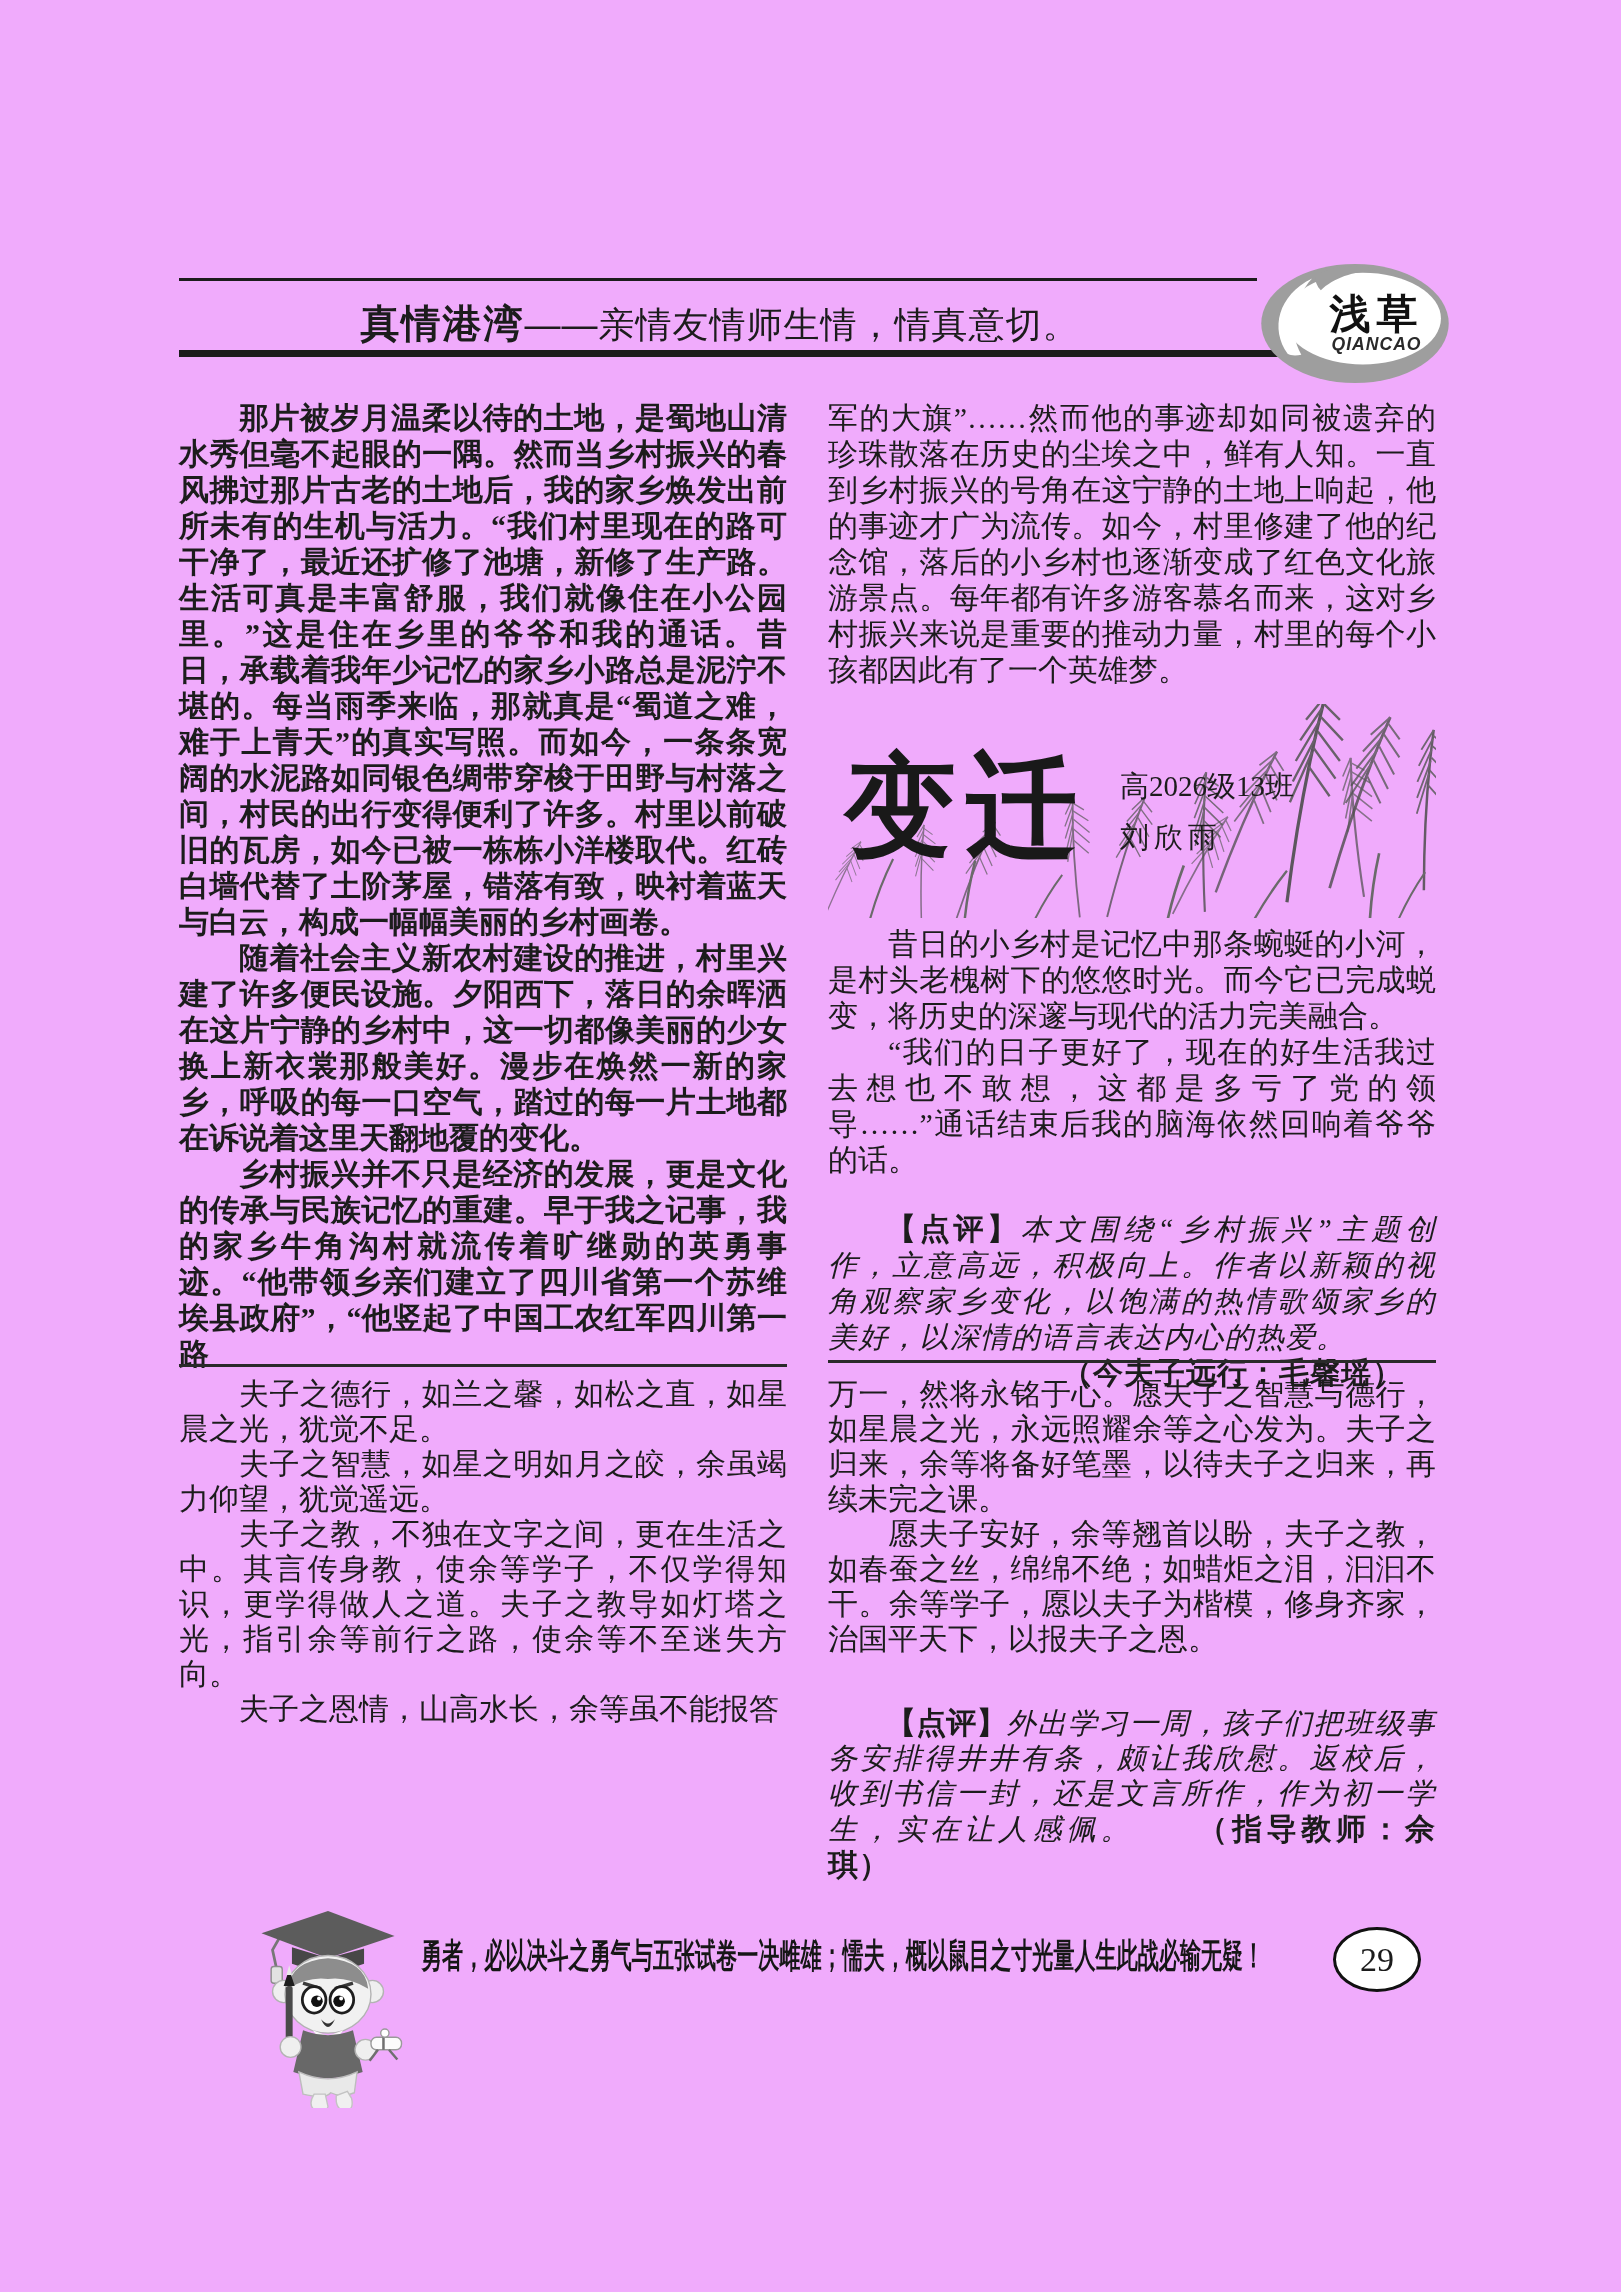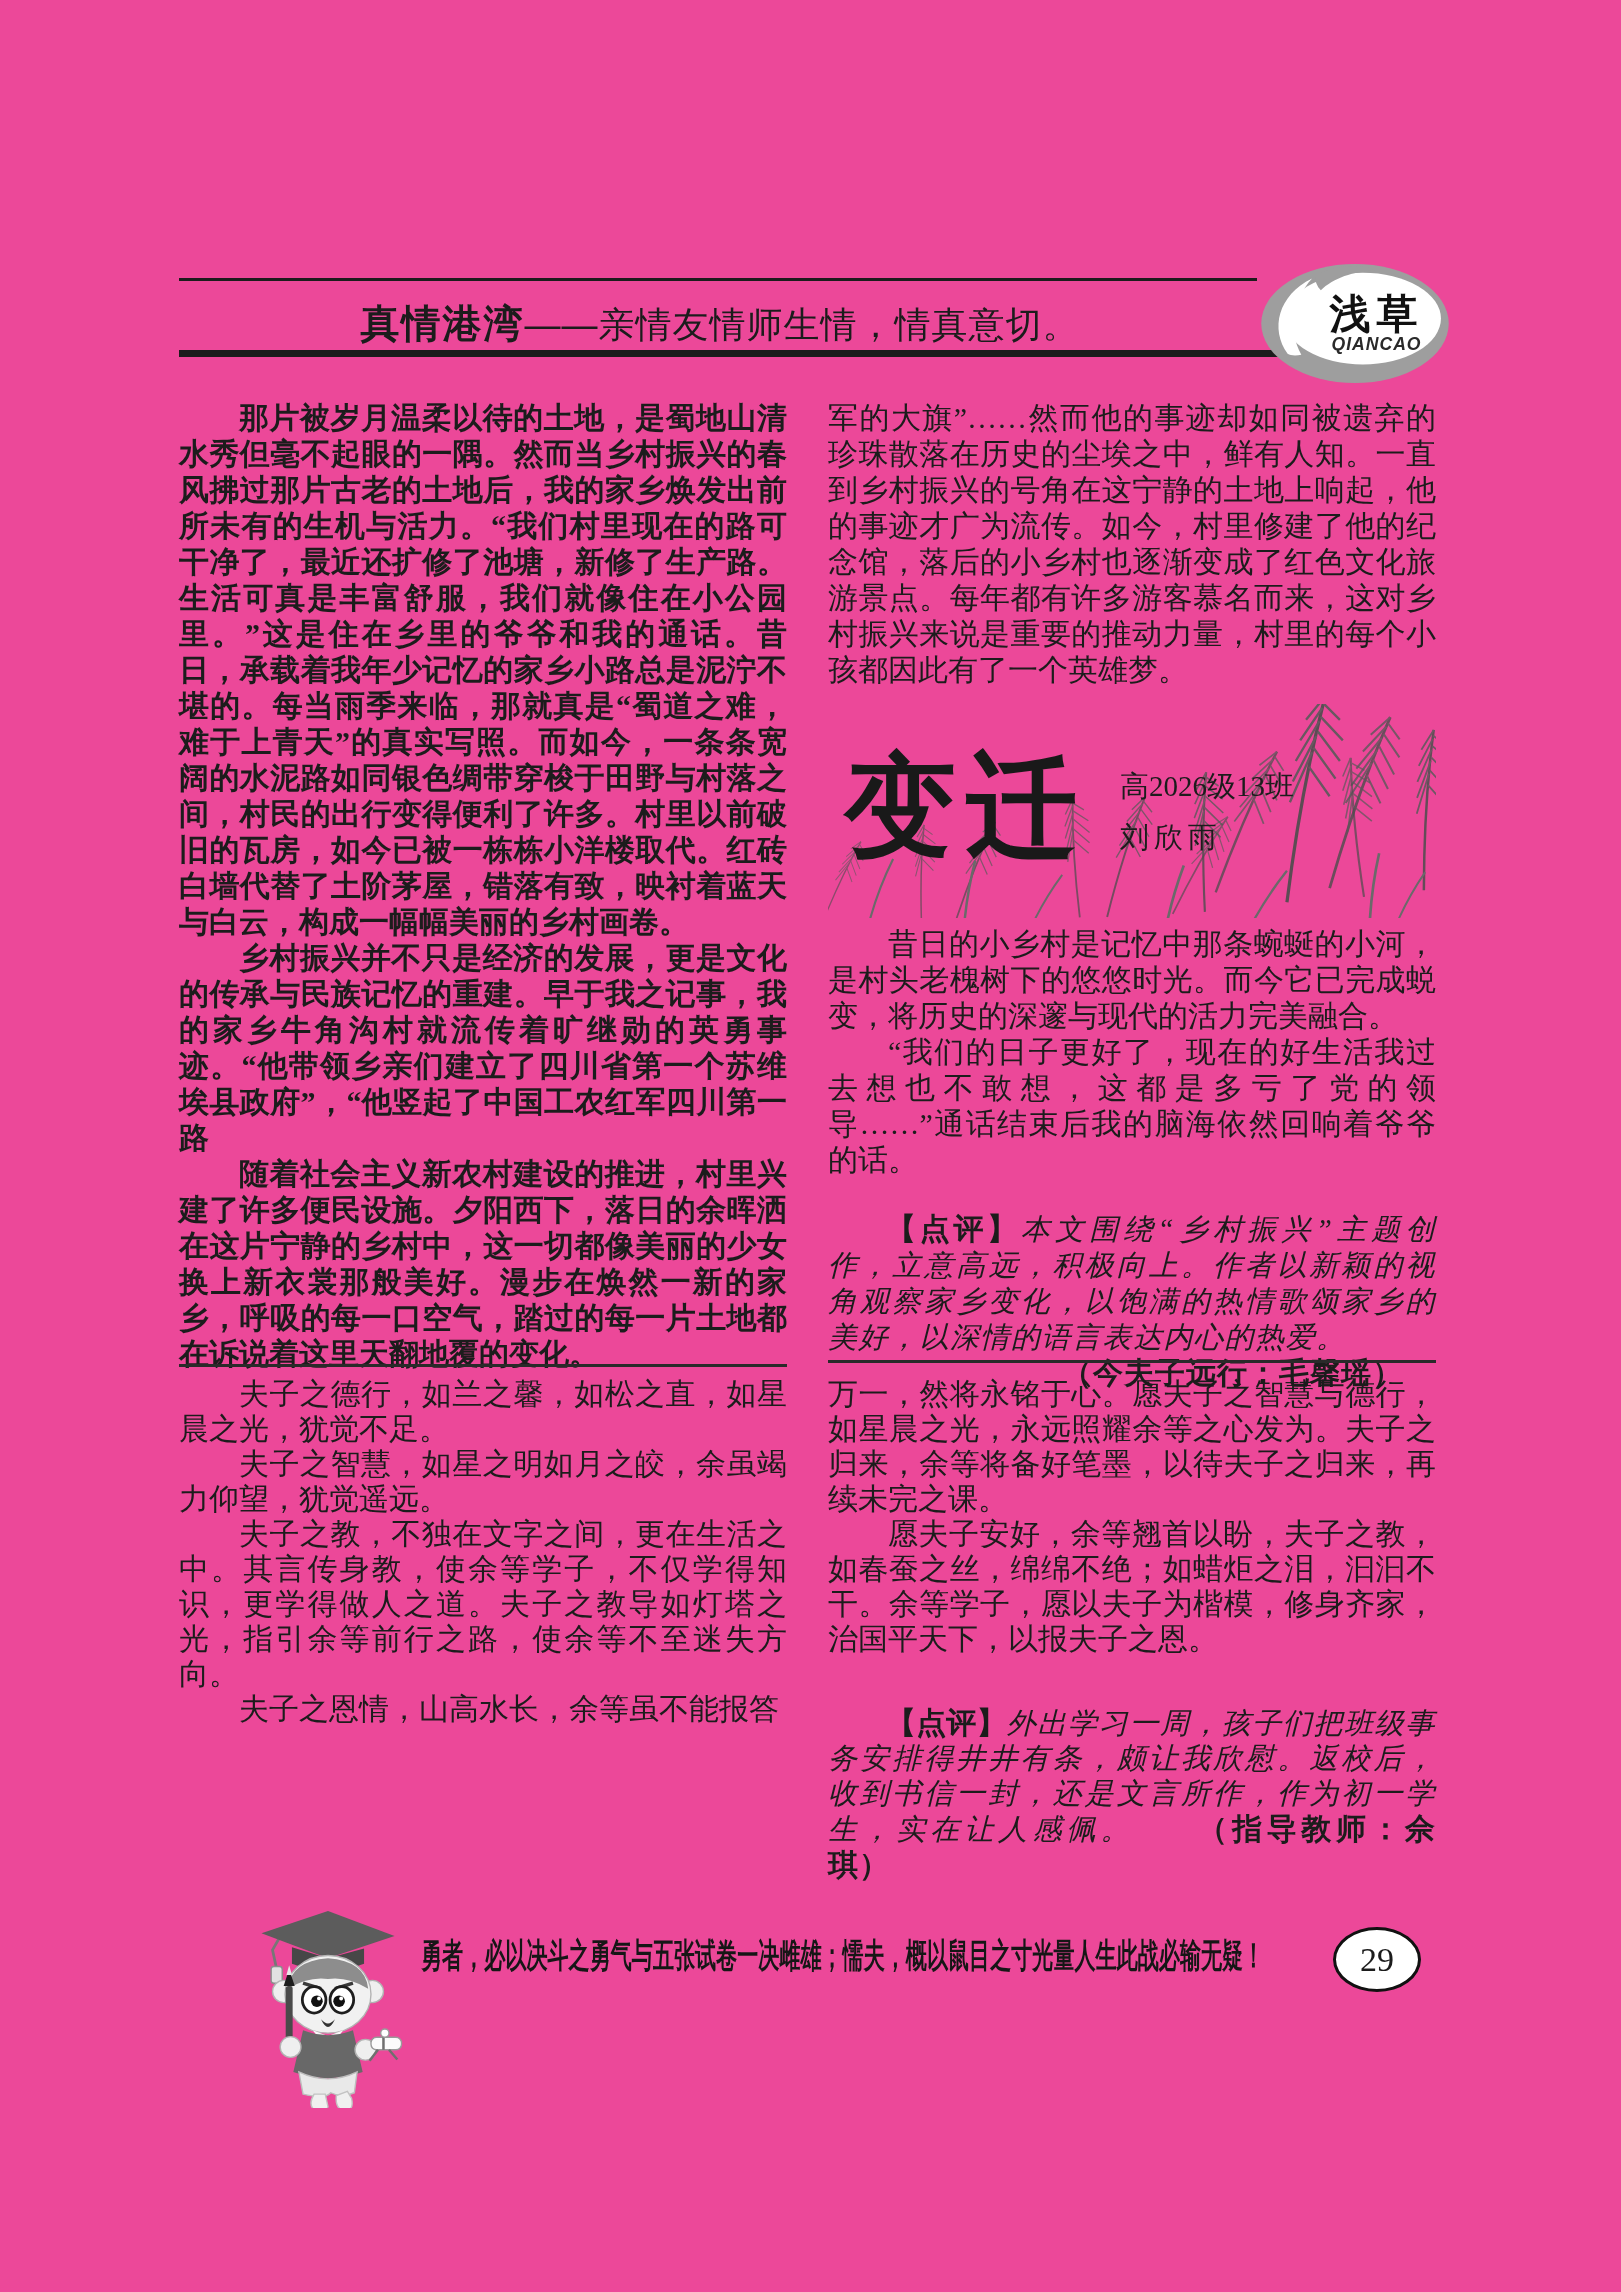--- a/index.html
+++ b/index.html
@@ -1,18 +1,18 @@
 <!DOCTYPE html>
 <html><head>
 <meta charset="utf-8">
 <style>
   html,body { margin:0; padding:0; background:#e8e8e8; }
   .page {
     position:relative; width:1621px; height:2293px; margin:0 auto;
-    background:#ec4899; overflow:hidden; color:#1c1c1c;
+    background:#f0abfc; overflow:hidden; color:#1c1c1c;
     font-family:"Liberation Serif","DejaVu Serif",serif;
   }
   .rule { position:absolute; background:#1c1c1c; }
   .rule-thin  { left:179px; top:278px; width:1078px; height:2.9px; }
   .rule-thick { left:179px; top:350px; width:1127px; height:6.9px; }
 
   .header-title {
     position:absolute; left:179px; top:297px; width:1082px;
     text-align:center; white-space:nowrap;
     font-family:"Liberation Sans","DejaVu Sans",sans-serif;
@@ -91,22 +91,22 @@
       <ellipse cx="107" cy="59" rx="80" ry="47" fill="#ffffff"></ellipse>
       <path d="M30,95 C12,70 20,35 55,18 C35,40 30,70 44,96 C39,97 33,97 30,95 Z" fill="#ffffff"></path>
       <path d="M58,16 C75,4 105,2 120,10 C98,10 76,18 64,30 C60,26 58,20 58,16 Z" fill="#9e9e9e"></path>
     </svg>
     <div class="logo-cn">浅草</div>
     <div class="logo-en">QIANCAO</div>
   </div>
 
   <section class="block" style="left:179px; top:400px;font-weight:bold;">
     <p class="indent">那片被岁月温柔以待的土地，是蜀地山清水秀但毫不起眼的一隅。然而当乡村振兴的春风拂过那片古老的土地后，我的家乡焕发出前所未有的生机与活力。“我们村里现在的路可干净了，最近还扩修了池塘，新修了生产路。生活可真是丰富舒服，我们就像住在小公园里。”这是住在乡里的爷爷和我的通话。昔日，承载着我年少记忆的家乡小路总是泥泞不堪的。每当雨季来临，那就真是“蜀道之难，难于上青天”的真实写照。而如今，一条条宽阔的水泥路如同银色绸带穿梭于田野与村落之间，村民的出行变得便利了许多。村里以前破旧的瓦房，如今已被一栋栋小洋楼取代。红砖白墙代替了土阶茅屋，错落有致，映衬着蓝天与白云，构成一幅幅美丽的乡村画卷。</p>
+    <p class="indent">随着社会主义新农村建设的推进，村里兴建了许多便民设施。夕阳西下，落日的余晖洒在这片宁静的乡村中，这一切都像美丽的少女换上新衣裳那般美好。漫步在焕然一新的家乡，呼吸的每一口空气，踏过的每一片土地都在诉说着这里天翻地覆的变化。</p>
     <p class="indent">乡村振兴并不只是经济的发展，更是文化的传承与民族记忆的重建。早于我之记事，我的家乡牛角沟村就流传着旷继勋的英勇事迹。“他带领乡亲们建立了四川省第一个苏维埃县政府”，“他竖起了中国工农红军四川第一路</p>
-    <p class="indent">随着社会主义新农村建设的推进，村里兴建了许多便民设施。夕阳西下，落日的余晖洒在这片宁静的乡村中，这一切都像美丽的少女换上新衣裳那般美好。漫步在焕然一新的家乡，呼吸的每一口空气，踏过的每一片土地都在诉说着这里天翻地覆的变化。</p>
   </section>
 
   <div class="divider" style="left:179px; top:1364px;"></div>
 
   <section class="block" style="left:179px; top:1376px; line-height:35px;">
     <p class="indent">夫子之德行，如兰之馨，如松之直，如星晨之光，犹觉不足。</p>
     <p class="indent">夫子之智慧，如星之明如月之皎，余虽竭力仰望，犹觉遥远。</p>
     <p class="indent">夫子之教，不独在文字之间，更在生活之中。其言传身教，使余等学子，不仅学得知识，更学得做人之道。夫子之教导如灯塔之光，指引余等前行之路，使余等不至迷失方向。</p>
     <p class="indent">夫子之恩情，山高水长，余等虽不能报答</p>
   </section>

